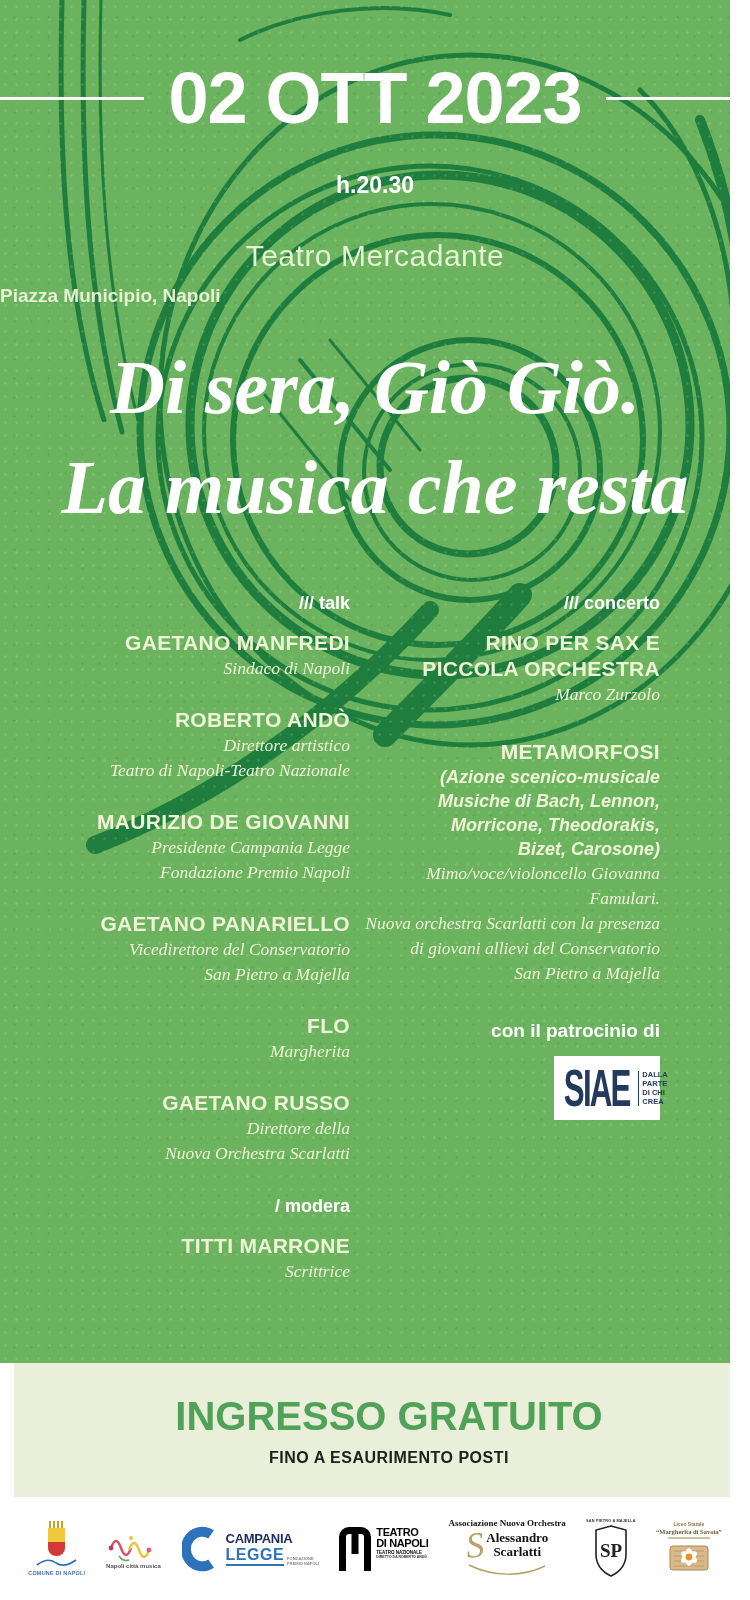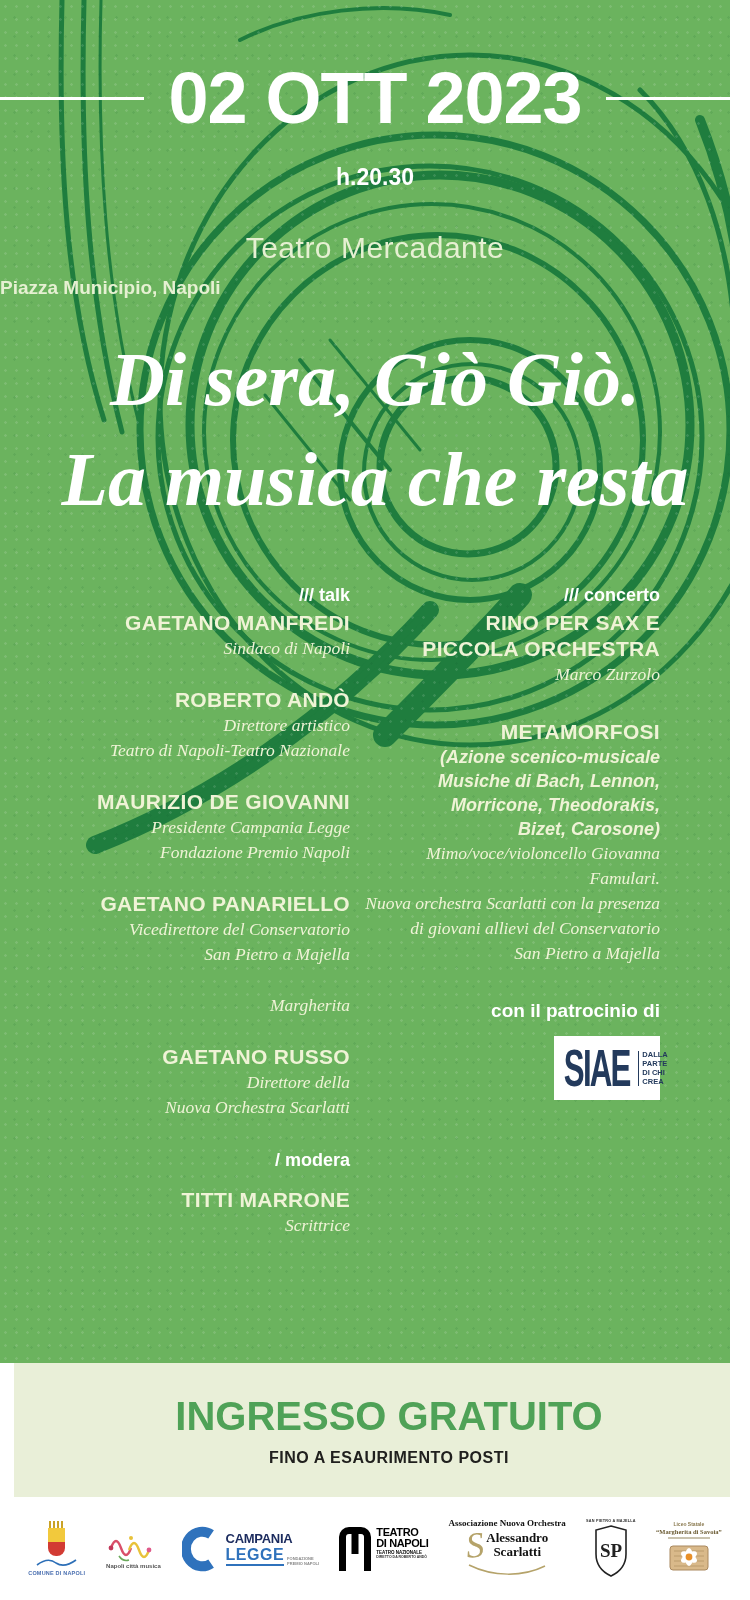--- a/index.html
+++ b/index.html
@@ -11,30 +11,30 @@
     background-image:radial-gradient(rgba(255,255,255,.12) 1px,transparent 1.4px),
                      radial-gradient(rgba(12,84,44,.10) 1px,transparent 1.4px);
     background-size:11px 13px,17px 19px;background-position:0 0,6px 8px;}
   .horn{position:absolute;top:0;left:0;z-index:0;}
   .content{position:relative;z-index:2;}
 
   
   .date-row{display:flex;align-items:center;margin-top:56px;}
   .date-line{flex:1;height:3px;background:#fff;}
   .date-text{font-size:72px;font-weight:700;color:#fff;letter-spacing:-1px;padding:0 24px;line-height:84px;white-space:nowrap;}
-  .time{text-align:center;color:#fff;font-weight:700;font-size:23px;margin-top:24px;}
+  .time{text-align:center;color:#fff;font-weight:700;font-size:23px;margin-top:32px;}
   .venue{text-align:center;color:#e6f0d2;font-weight:500;font-size:30px;letter-spacing:.5px;margin-top:40px;line-height:34px;}
   .address{text-align:left;color:#e6f0d2;font-weight:700;font-size:19px;margin-top:12px;}
   .title{text-align:center;color:#fff;font-family:"Liberation Serif",serif;font-style:italic;font-weight:700;
          font-size:76px;line-height:100px;margin-top:30px;white-space:nowrap;}
 
   
   .cols{display:flex;justify-content:space-between;margin-top:56px;padding:0 90px 0 50px;}
   .col{width:300px;text-align:right;}
-  .col-header{color:#fff;font-weight:700;font-size:18px;margin-bottom:4px;}
+  .col-header{color:#fff;font-weight:700;font-size:18px;margin-bottom:16px;}
   .entry{margin-bottom:26px;}
   .gap-lg{margin-bottom:32px;}
   .entry-name{color:#eff3d6;font-weight:800;font-size:21px;line-height:26px;letter-spacing:.3px;}
   .entry-role{color:#eff3d6;font-family:"Liberation Serif",serif;font-style:italic;font-size:17.5px;line-height:25px;}
   .entry-paren{color:#eff3d6;font-style:italic;font-weight:600;font-size:18px;line-height:24px;}
   .modera-header{color:#fff;font-weight:700;font-size:18px;margin:30px 0 16px;}
   .patrocinio-label{color:#fff;font-weight:700;font-size:19px;margin-top:34px;}
   .siae{display:inline-flex;align-items:center;gap:6px;background:#fff;height:64px;width:106px;
         box-sizing:border-box;padding:6px 7px;margin-top:14px;}
   .siae-name{color:#233a5c;font-size:34px;font-weight:800;letter-spacing:-2px;line-height:34px;
@@ -145,20 +145,21 @@
             <div class="entry-name">MAURIZIO DE GIOVANNI</div>
             <div class="entry-role">Presidente Campania Legge</div>
             <div class="entry-role">Fondazione Premio Napoli</div>
           </div>
           <div class="entry">
             <div class="entry-name">GAETANO PANARIELLO</div>
             <div class="entry-role">Vicedirettore del Conservatorio</div>
             <div class="entry-role">San Pietro a Majella</div>
           </div>
           <div class="entry">
+            <div class="entry-name">FLO</div>
             <div class="entry-role">Margherita</div>
           </div>
           <div class="entry">
             <div class="entry-name">GAETANO RUSSO</div>
             <div class="entry-role">Direttore della</div>
             <div class="entry-role">Nuova Orchestra Scarlatti</div>
           </div>
 
           <div class="modera-header">/ modera</div>
           <div class="entry">

